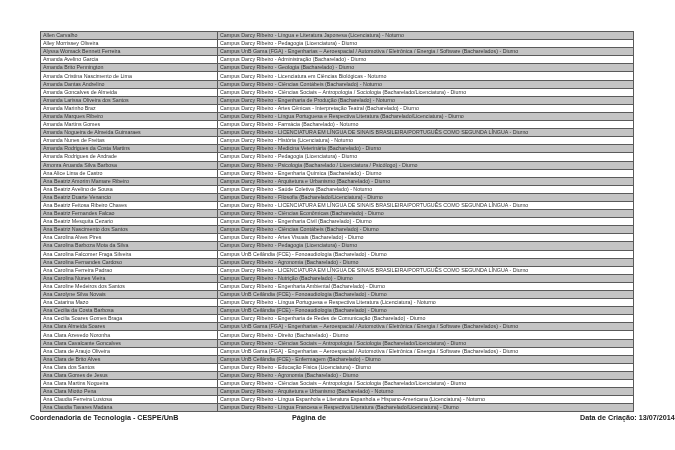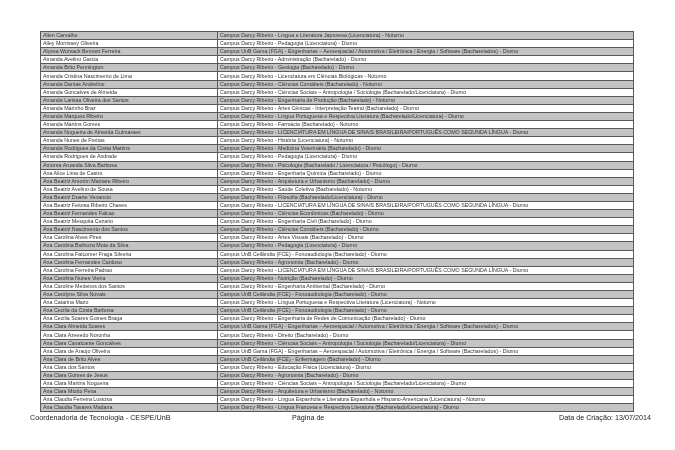--- a/index.html
+++ b/index.html
@@ -5,21 +5,21 @@
   html, body { margin:0; padding:0; background:#ffffff; }
   body { width:675px; height:450px; position:relative; overflow:hidden;
          font-family:"Liberation Sans", sans-serif; }
   #tbl { position:absolute; left:40px; top:31px; width:594px;
          border-collapse:collapse; table-layout:fixed; }
   #tbl td { height:7.1px; padding:0 0 0 2px; font-size:5.3px; line-height:7px;
             color:#333; border:1px solid #5a5a5a; white-space:nowrap; overflow:hidden; }
   #tbl tr.g td { background:#c4c4c4; }
   #tbl tr.w td { background:#ffffff; }
   #tbl col.c1 { width:177px; }
-  .footer { position:absolute; top:413px; font-size:7.2px; color:#222; }
+  .footer { position:absolute; top:413px; font-size:7.2px; color:#222;font-weight:bold; }
 </style>
 </head>
 <body>
 
 <table id="tbl">
   <colgroup>
       <col class="c1">
       <col class="c2">
     </colgroup>
   <tbody id="tbody">
@@ -209,13 +209,13 @@
       </tr>
       <tr class="g">
         <td>Ana Claudia Tavares Madana</td>
         <td>Campus Darcy Ribeiro - Língua Francesa e Respectiva Literatura (Bacharelado/Licenciatura) - Diurno</td>
       </tr>
     </tbody>
 </table>
 
 <div class="footer" style="left:30px;">Coordenadoria de Tecnologia - CESPE/UnB</div>
 <div class="footer" style="left:292px;">Página  de</div>
-<div class="footer" style="left:559px;text-align:center;">Data de Criação: 13/07/2014</div>
+<div class="footer" style="left:580px;text-align:center;">Data de Criação: 13/07/2014</div>
 
 </body></html>

